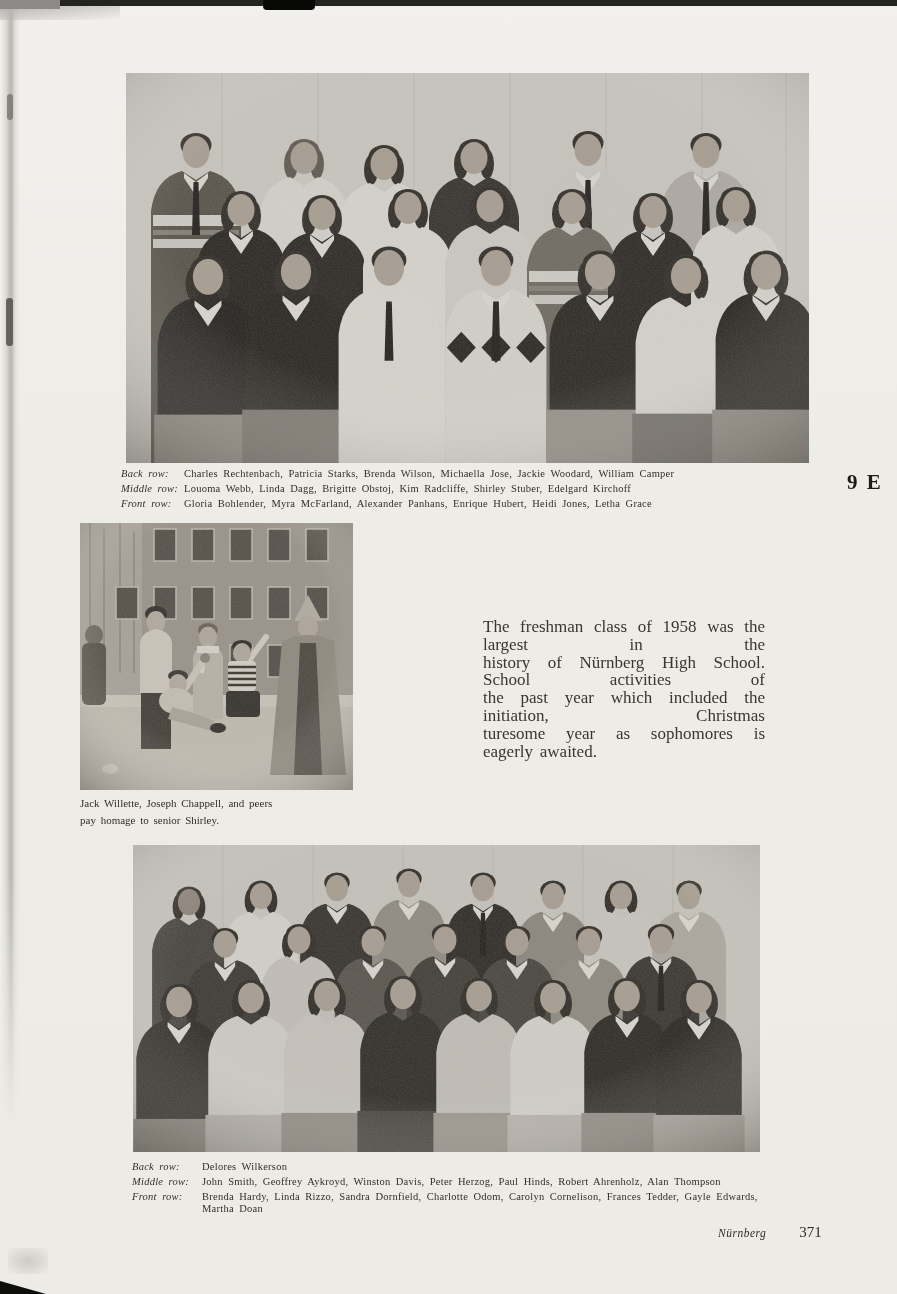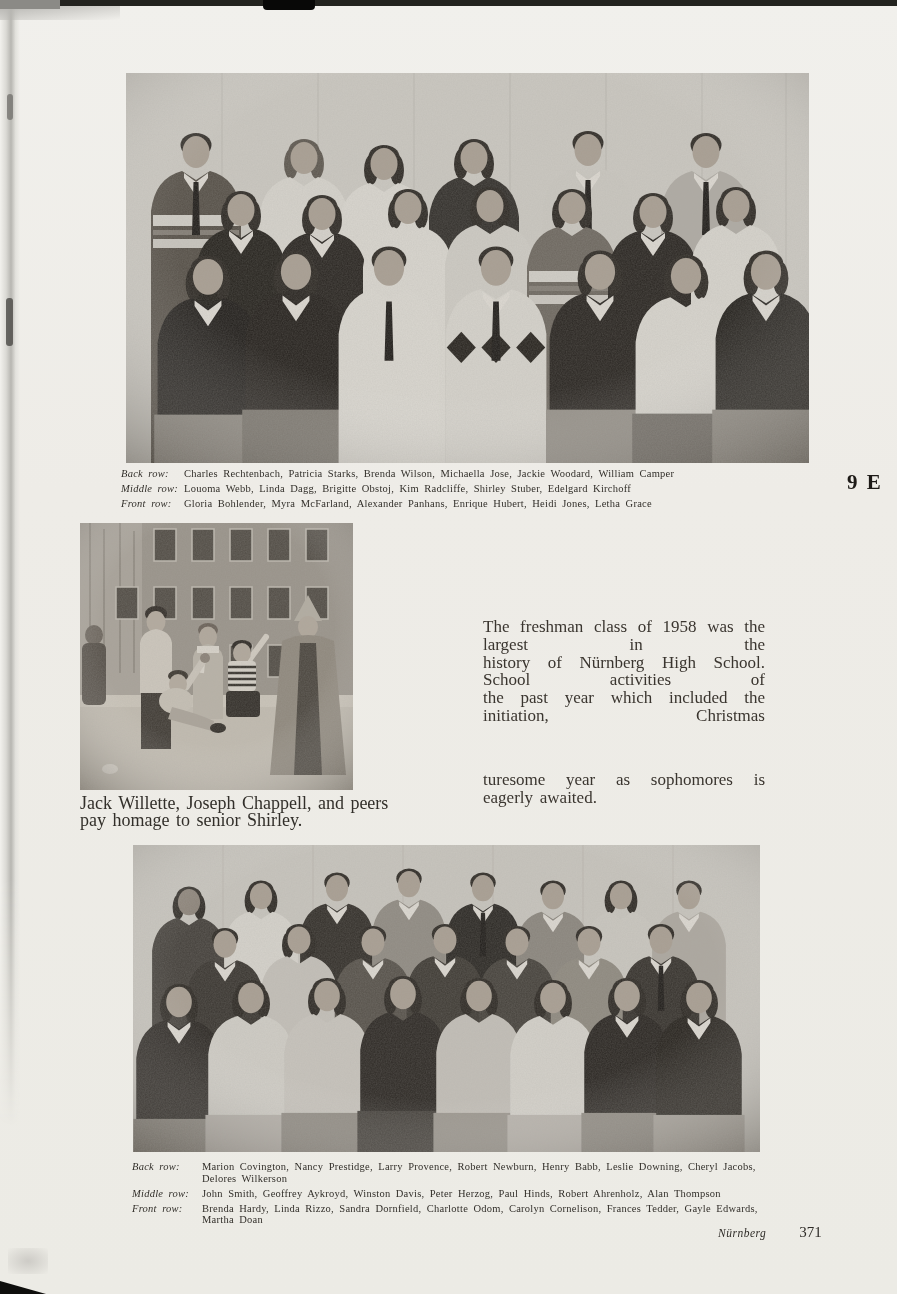--- a/index.html
+++ b/index.html
@@ -39,23 +39,23 @@
   .bottom-caption .cap-label{flex:0 0 70px;}
   .cap-row{display:flex;align-items:flex-start;}
   .cap-label{font-style:italic;}
 
   .section-label{position:absolute;left:847px;top:470px;font-size:21px;font-weight:bold;
                  letter-spacing:2px;color:#1d1a17;}
 
   .body-text{position:absolute;left:483px;top:618px;width:282px;font-size:17px;line-height:17.8px;
              color:#3a352f;word-spacing:2.5px;}
   .body-line{text-align:justify;text-align-last:justify;}
-  .body-line.last{text-align-last:left;margin-top:46px;}
-
-  .candid-caption{position:absolute;left:80px;top:795px;font-size:18px;line-height:16.5px;
+  .body-line.last{text-align-last:left;}
+
+  .candid-caption{position:absolute;left:80px;top:795px;font-size:11px;line-height:16.5px;
                   color:#322f2a;word-spacing:2px;}
 
   .footer{position:absolute;left:718px;top:1224px;display:flex;align-items:baseline;color:#2e2b27;font-family:Liberation Serif, serif;}
   .footer-title{font-style:italic;font-size:11.5px;letter-spacing:.5px;}
   .page-number{font-size:15px;margin-left:33px;}
 </style>
 </head>
 <body>
 
 <div class="stage">
@@ -566,21 +566,20 @@
           <rect width="627" height="307" fill="url(#bpv)"></rect>
           <rect width="627" height="307" filter="url(#bpg)" opacity="0.45"></rect>
         </svg>
       </div>
   </figure>
 
   <div class="caption bottom-caption">
     <div class="cap-row">
       <span class="cap-label">Back row:</span>
       <div class="cap-names">
-        <div>Marion Covington, Nancy Prestidge, Larry Provence, Robert Newburn, Henry Babb, Leslie Downing, Cheryl Jacobs,</div>
         <div>Delores Wilkerson</div>
       </div>
     </div>
     <div class="cap-row">
       <span class="cap-label">Middle row:</span>
       <div class="cap-names">
         <div>John Smith, Geoffrey Aykroyd, Winston Davis, Peter Herzog, Paul Hinds, Robert Ahrenholz, Alan Thompson</div>
       </div>
     </div>
     <div class="cap-row">

